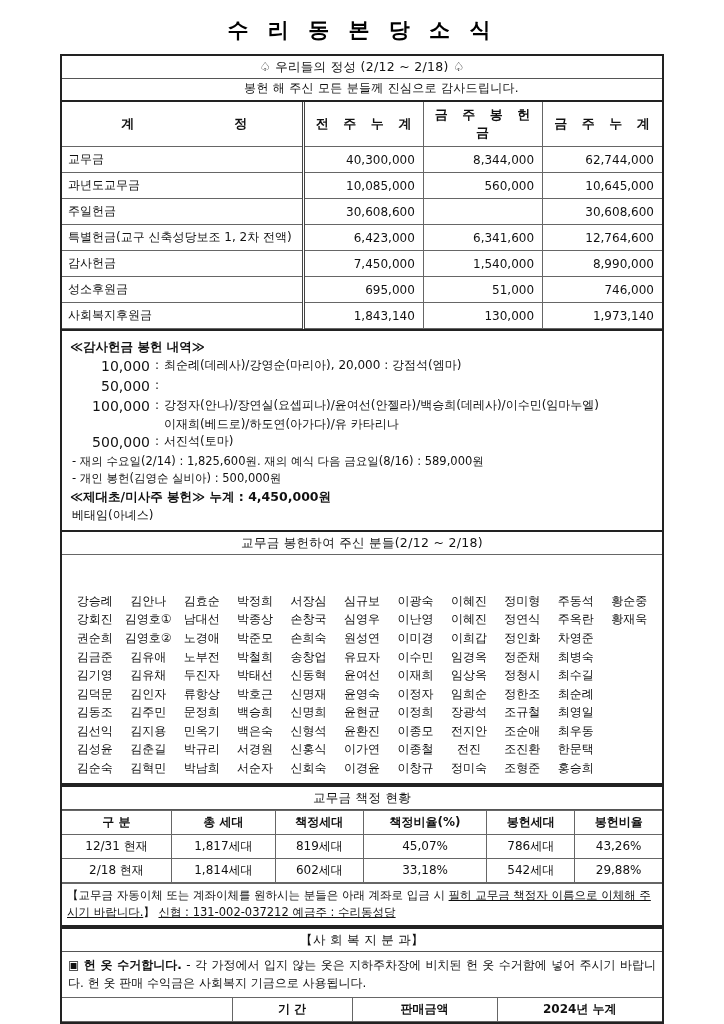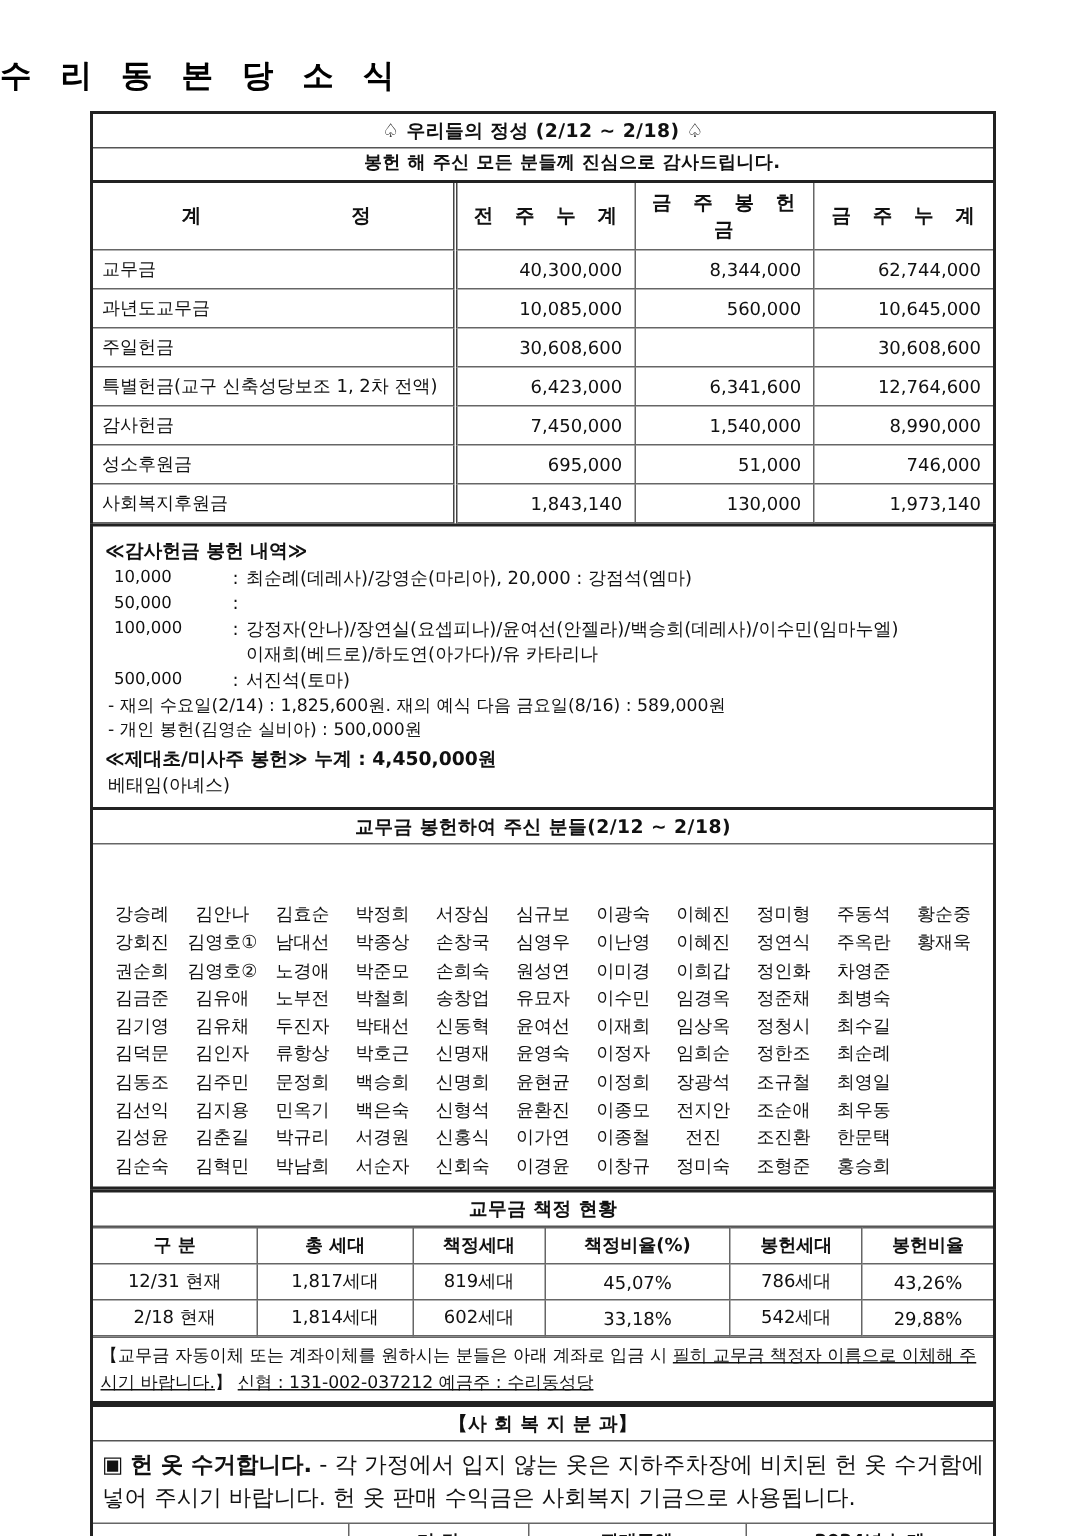--- a/index.html
+++ b/index.html
@@ -18,48 +18,48 @@
     overflow: hidden;
   }
   .page {
     width: 724px;
     height: 1024px;
     padding: 0;
     position: relative;
   }
   
   .doc-title {
-    text-align: left;
+    text-align: center;
     font-size: 21px;
     font-weight: bold;
     letter-spacing: 6px;
-    padding-top: 36px;
+    padding-top: 16px;
     padding-bottom: 10px;
     color: #000;
   }
   
   .frame {
     width: 604px;
     margin: 0 auto;
     border: 2px solid #222;
     border-bottom: none;
   }
   .frame.last {
     border-bottom: 2px solid #222;
   }
   .band {
     text-align: center;
-    font-weight: bold;
+    font-weight: normal;
     font-size: 12.5px;
     padding: 3px 0 2px 0;
     border-bottom: 1px solid #555;
     letter-spacing: .3px;
   }
   .band.sub {
-    font-weight: bold;
+    font-weight: normal;
     border-bottom: none;
     padding-top: 1px;
     padding-bottom: 3px;
     font-size: 12px;
     margin-left: 39px;
   }
   .band-wrap {
     border-bottom: 2px solid #222;
   }
   
@@ -105,22 +105,23 @@
     border-bottom: 2px solid #222;
   }
   .sec-head {
     font-weight: bold;
     font-size: 12.5px;
     margin: 2px 0 1px 0;
   }
   .amt-row { display: flex; margin-left: 6px; }
   .amt-row .amt {
     width: 74px;
+    text-align: right;
     flex: none;
-    font-size: 11px;
+    font-size: 14px;
   }
   .amt-row .colon { width: 14px; text-align: center; flex: none; }
   .amt-row .people { flex: 1; }
   .cont-row { margin-left: 94px; }
   .dash-row { margin-left: 2px; font-size: 11.5px; }
   .plain-row { margin-left: 2px; margin-top: 1px; }
   
   .names-grid {
     display: grid;
     grid-template-columns: repeat(11, 1fr);
@@ -154,21 +155,21 @@
   .notice {
     font-size: 11.5px;
     line-height: 1.5;
     padding: 3px 5px 4px 5px;
     border-top: 1px solid #666;
     border-bottom: 2px solid #222;
   }
   .u { text-decoration: underline; }
   
   .welfare-body {
-    font-size: 15px;
+    font-size: 12px;
     line-height: 1.5;
     padding: 4px 6px 5px 6px;
     border-bottom: 1px solid #666;
     text-align: justify;
   }
   .welfare-body .lead { font-weight: bold; }
   table.sales {
     width: 100%;
     border-collapse: collapse;
     font-size: 12px;

